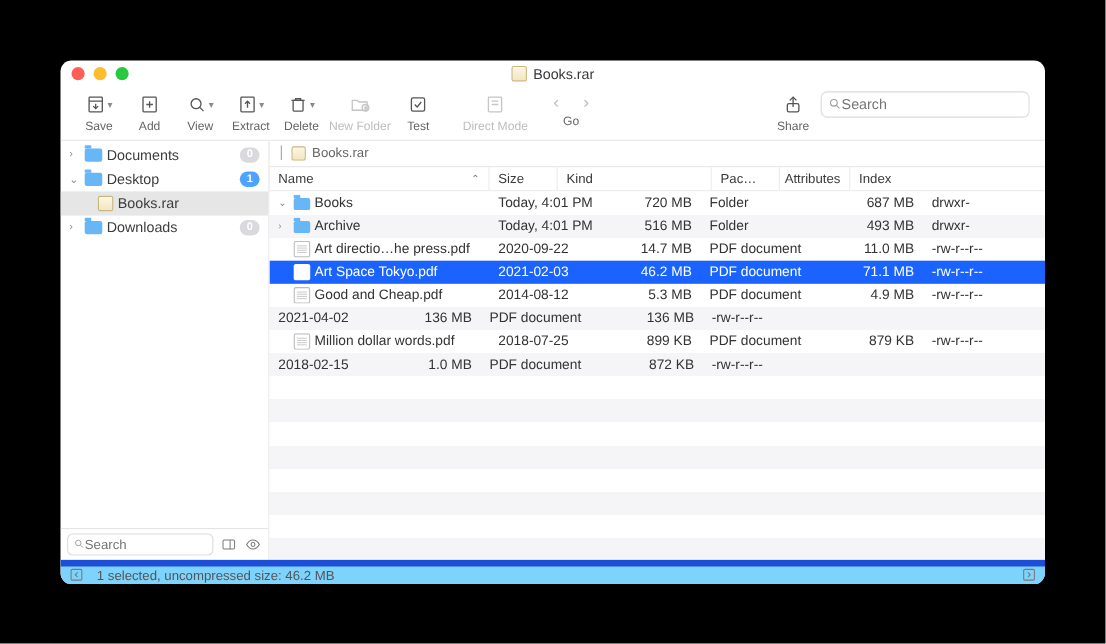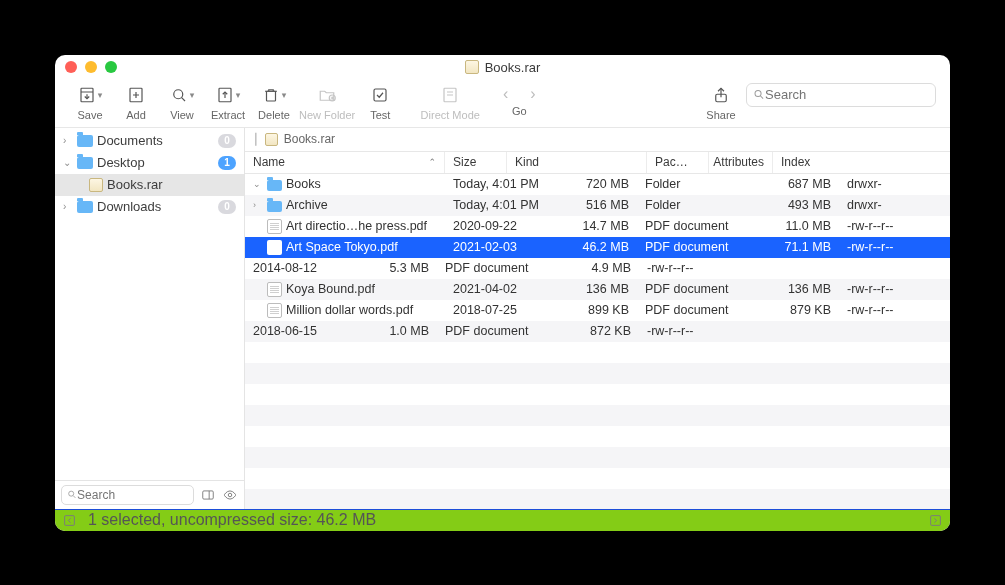--- a/index.html
+++ b/index.html
@@ -136,22 +136,22 @@
   .indent1{padding-left:18px;}
   .indent2{padding-left:34px;}
   .ficon{width:15px; height:15px; flex:0 0 15px;}
   .folder-ic{background:#67b7f7; border-radius:2px; height:11px; margin-top:2px; position:relative;}
   .folder-ic::before{content:"";position:absolute;top:-3px;left:0;width:6px;height:3px;background:#67b7f7;border-radius:1px 1px 0 0;}
   .doc-ic{background:#fff;border:1px solid #bcbcbc;border-radius:2px;position:relative;}
   .doc-ic::after{content:"";position:absolute;top:3px;left:2px;right:2px;height:1px;background:#cfcfcf;box-shadow:0 2px 0 #cfcfcf,0 4px 0 #cfcfcf,0 6px 0 #cfcfcf;}
   .pdf-ic-sel{background:#fff;border-radius:2px;position:relative;}
   .row .c-size, .row .c-pack { text-align:right; justify-content:flex-end; display:flex;}
   .statusbar {
-    height:22px; border-top:1px solid #1d4ed8; background:#84cc16;
-    display:flex; align-items:center; padding:0 8px; font-size:16px; color:#555; gap:12px;
+    height:22px; border-top:6px solid #1d4ed8; background:#7dd3fc;
+    display:flex; align-items:center; padding:0 8px; font-size:12px; color:#555; gap:12px;
   }
   .statusbar .left-ic, .statusbar .right-ic { color:#7a7a7a; }
   .statusbar .right-ic { margin-left:auto;}
   svg { display:block; }
 </style>
 </head>
 <body>
 
 <div class="window">
 
@@ -404,33 +404,33 @@
               <span>Art Space Tokyo.pdf</span>
             </div>
             <div class="cell c-mod">2021-02-03</div>
             <div class="cell c-size">46.2 MB</div>
             <div class="cell c-kind">PDF document</div>
             <div class="cell c-pack">71.1 MB</div>
             <div class="cell c-attr">-rw-r--r--</div>
             <div class="cell c-idx"></div>
           </div>
           <div class="row">
-            <div class="cell c-mod">2014-08-12</div>
-            <div class="cell c-size">5.3 MB</div>
-            <div class="cell c-kind">PDF document</div>
-            <div class="cell c-pack">4.9 MB</div>
-            <div class="cell c-attr">-rw-r--r--</div>
-            <div class="cell c-idx"></div>
-          </div>
-          <div class="row">
             <div class="cell c-name indent2">
               <span class="disc"></span>
               <span class="ficon doc-ic"></span>
-              <span>Koya Bound.pdf</span>
-            </div>
+              <span>Good and Cheap.pdf</span>
+            </div>
+            <div class="cell c-mod">2014-08-12</div>
+            <div class="cell c-size">5.3 MB</div>
+            <div class="cell c-kind">PDF document</div>
+            <div class="cell c-pack">4.9 MB</div>
+            <div class="cell c-attr">-rw-r--r--</div>
+            <div class="cell c-idx"></div>
+          </div>
+          <div class="row">
             <div class="cell c-mod">2021-04-02</div>
             <div class="cell c-size">136 MB</div>
             <div class="cell c-kind">PDF document</div>
             <div class="cell c-pack">136 MB</div>
             <div class="cell c-attr">-rw-r--r--</div>
             <div class="cell c-idx"></div>
           </div>
           <div class="row">
             <div class="cell c-name indent2">
               <span class="disc"></span>
@@ -438,21 +438,21 @@
               <span>Million dollar words.pdf</span>
             </div>
             <div class="cell c-mod">2018-07-25</div>
             <div class="cell c-size">899 KB</div>
             <div class="cell c-kind">PDF document</div>
             <div class="cell c-pack">879 KB</div>
             <div class="cell c-attr">-rw-r--r--</div>
             <div class="cell c-idx"></div>
           </div>
           <div class="row">
-            <div class="cell c-mod">2018-06-15</div>
+            <div class="cell c-mod">2018-02-15</div>
             <div class="cell c-size">1.0 MB</div>
             <div class="cell c-kind">PDF document</div>
             <div class="cell c-pack">872 KB</div>
             <div class="cell c-attr">-rw-r--r--</div>
             <div class="cell c-idx"></div>
           </div>
         </div>
     </div>
   </div>
 

